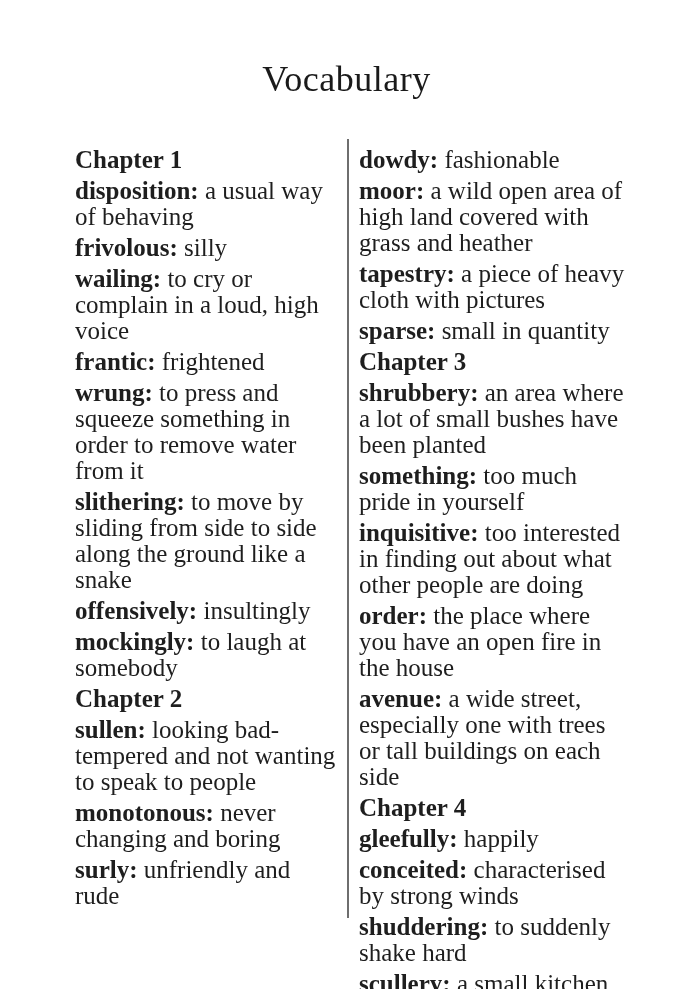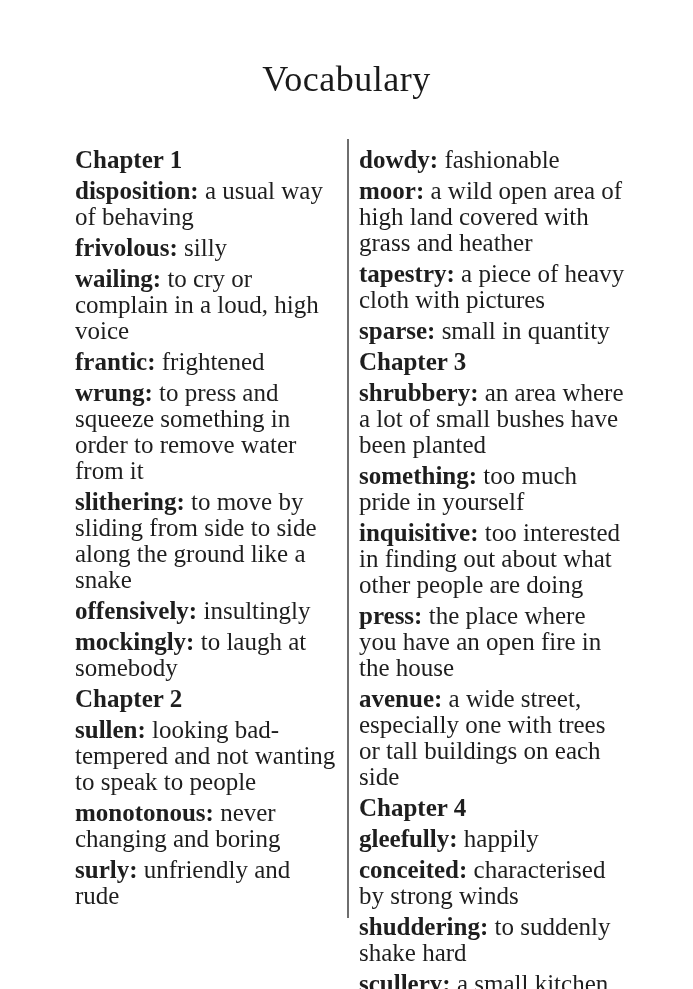--- a/index.html
+++ b/index.html
@@ -81,21 +81,21 @@
   <div class="divider"></div>
   <div class="column right" id="col-right">
       <div class="entry"><span class="term">dowdy: </span><span class="definition">fashionable</span></div>
       <div class="entry"><span class="term">moor: </span><span class="definition">a wild open area of high land covered with grass and heather</span></div>
       <div class="entry"><span class="term">tapestry: </span><span class="definition">a piece of heavy cloth with pictures</span></div>
       <div class="entry"><span class="term">sparse: </span><span class="definition">small in quantity</span></div>
       <div class="chapter">Chapter 3</div>
       <div class="entry"><span class="term">shrubbery: </span><span class="definition">an area where a lot of small bushes have been planted</span></div>
       <div class="entry"><span class="term">something: </span><span class="definition">too much pride in yourself</span></div>
       <div class="entry"><span class="term">inquisitive: </span><span class="definition">too interested in finding out about what other people are doing</span></div>
-      <div class="entry"><span class="term">press: </span><span class="definition">the place where you have an open fire in the house</span></div>
+      <div class="entry"><span class="term">order: </span><span class="definition">the place where you have an open fire in the house</span></div>
       <div class="entry"><span class="term">avenue: </span><span class="definition">a wide street, especially one with trees or tall buildings on each side</span></div>
       <div class="chapter">Chapter 4</div>
       <div class="entry"><span class="term">gleefully: </span><span class="definition">happily</span></div>
       <div class="entry"><span class="term">conceited: </span><span class="definition">characterised by strong winds</span></div>
       <div class="entry"><span class="term">shuddering: </span><span class="definition">to suddenly shake hard</span></div>
       <div class="entry"><span class="term">scullery: </span><span class="definition">a small kitchen or room</span></div>
     </div>
 </div>
 
 </body></html>

